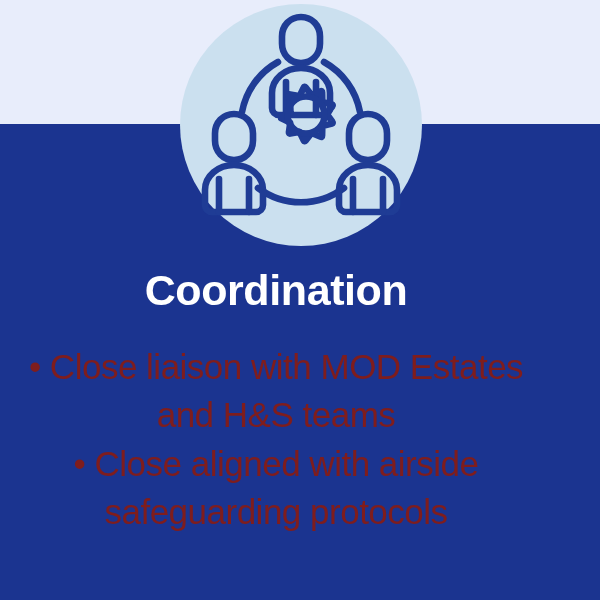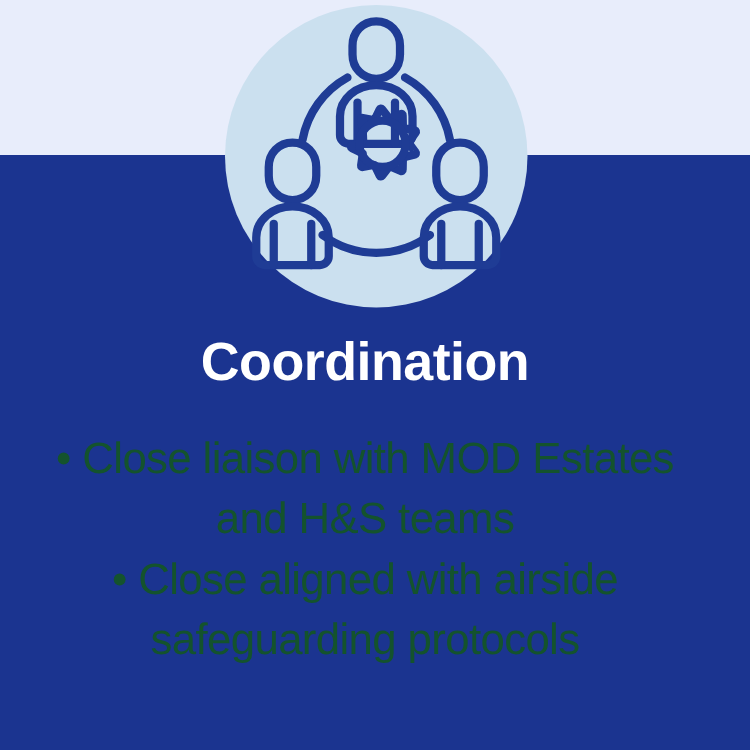--- a/index.html
+++ b/index.html
@@ -55,21 +55,20 @@
     inset: 0;
   }
 
   
   .content {
     position: absolute;
     left: 0;
     top: 268px;
     width: 552px;
     text-align: center;
-    padding-left: 16px;
   }
   .title {
     margin: 0;
     padding: 0 20px;
     font-family: "Liberation Sans", sans-serif;
     font-size: 43px;
     font-weight: 700;
     letter-spacing: -0.4px;
     line-height: 1.05;
     color: #ffffff;
@@ -78,21 +77,21 @@
     list-style: none;
     margin: 30px 0 0 0;
     padding: 0 22px;
   }
   .bullet {
     font-family: "Liberation Sans", sans-serif;
     font-size: 35px;
     font-weight: 400;
     line-height: 1.36;
     letter-spacing: -0.5px;
-    color: #14532d;
+    color: #7f1d1d;
     margin: 0;
     padding: 0;
   }
   .bullet + .bullet {
     margin-top: 2px;
   }
 </style>
 </head>
 <body>
 

